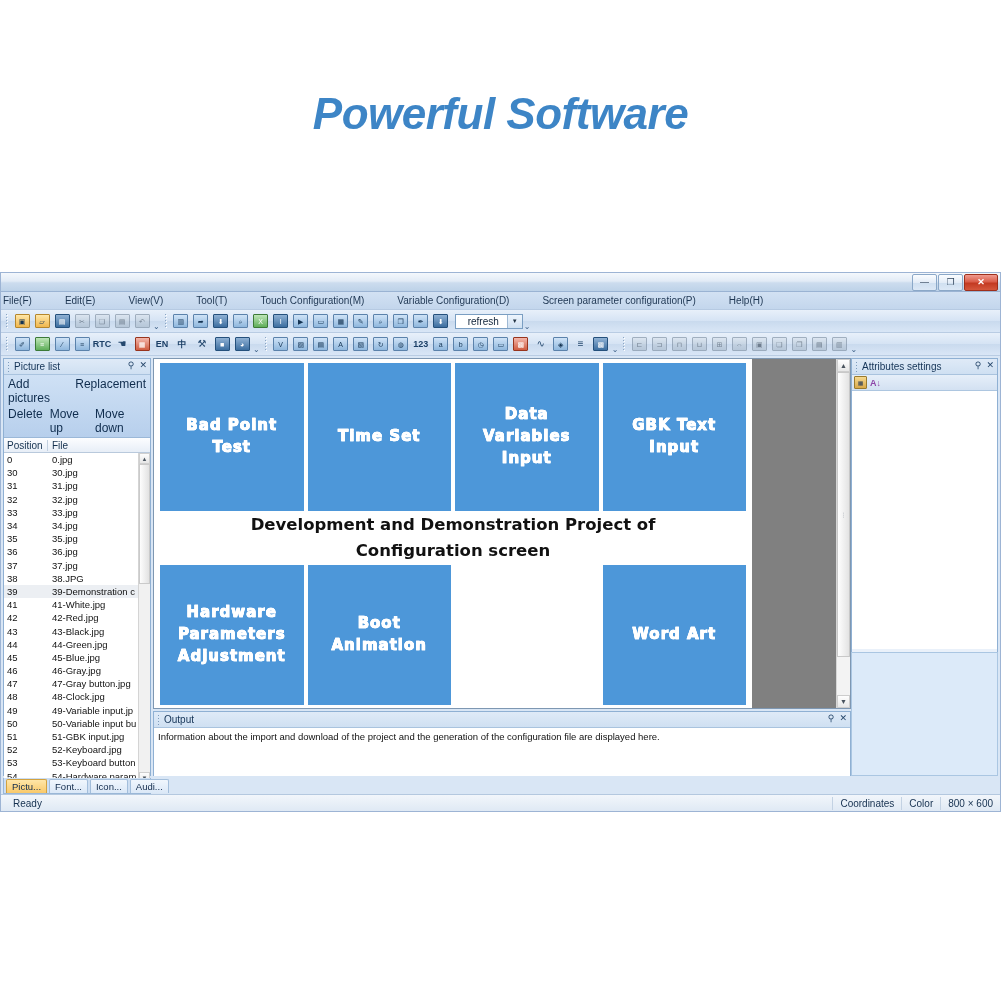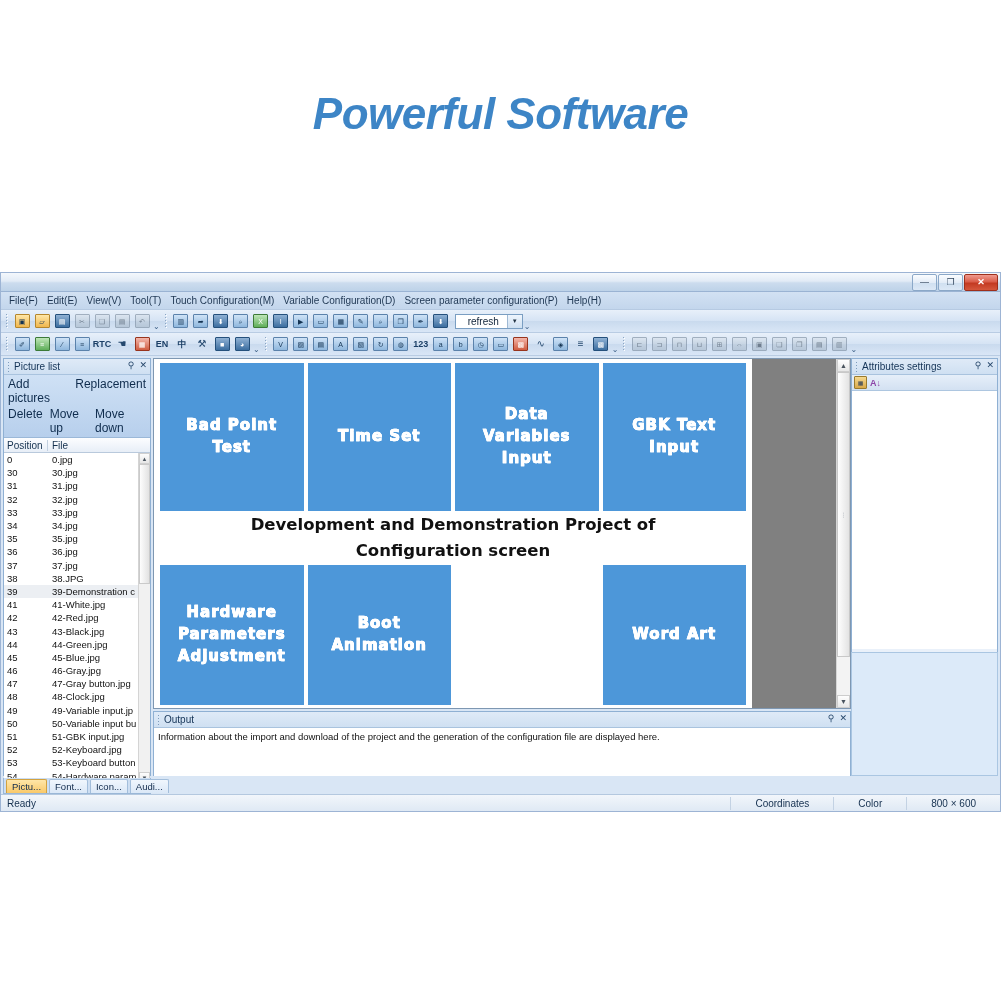--- a/index.html
+++ b/index.html
@@ -50,21 +50,21 @@
   }
   .win-btn.close {
     background: linear-gradient(to bottom, #f09a8f 0%, #da5e4a 45%, #c33a22 55%, #d4573c 100%);
     border-color: #9e2f1b; color: #fff; width: 32px; font-weight: bold;
   }
 
   
   .menubar {
     height: 17px; display: flex; align-items: center;
     background: linear-gradient(to bottom,#d2e1f3 0%, #c3d6ec 100%);
-    padding-left: 6px; gap: 5px;
+    gap: 29px;
     border-bottom: 1px solid #b6cae2;
   }
   .menu-item { font-size: 10px; color: #1e3652; white-space: nowrap; cursor: default; padding: 1px 2px; }
 
   
   .toolbar {
     height: 22px; display: flex; align-items: center;
     background: linear-gradient(to bottom,#e8f0fa 0%, #d5e3f4 50%, #c9daee 51%, #d9e6f6 100%);
     border-bottom: 1px solid #b9cce3;
     padding-left: 2px;
@@ -284,24 +284,24 @@
   }
 
   
   .statusbar {
     position: absolute; left: 0; bottom: 0; width: 100%; height: 17px;
     background: linear-gradient(to bottom,#f2f6fb,#dfe9f4);
     border-top: 1px solid #b4c8df;
     display: flex; align-items: center; box-sizing: border-box;
     font-size: 10px; color: #15304f;
   }
-  .statusbar .ready { padding-left: 6px; }
+  .statusbar .ready { padding-left: 12px; }
   .statusbar .right { margin-left: auto; display: flex; }
   .statusbar .cell {
-    padding: 0 24px; border-left: 1px solid #c3d2e3; height: 13px;
+    padding: 0 7px; border-left: 1px solid #c3d2e3; height: 13px;
     display: flex; align-items: center;
   }
 </style>
 </head>
 <body>
 
 <div id="page">
 
   <div class="hero">
     <div class="hero-title">Powerful Software</div>

